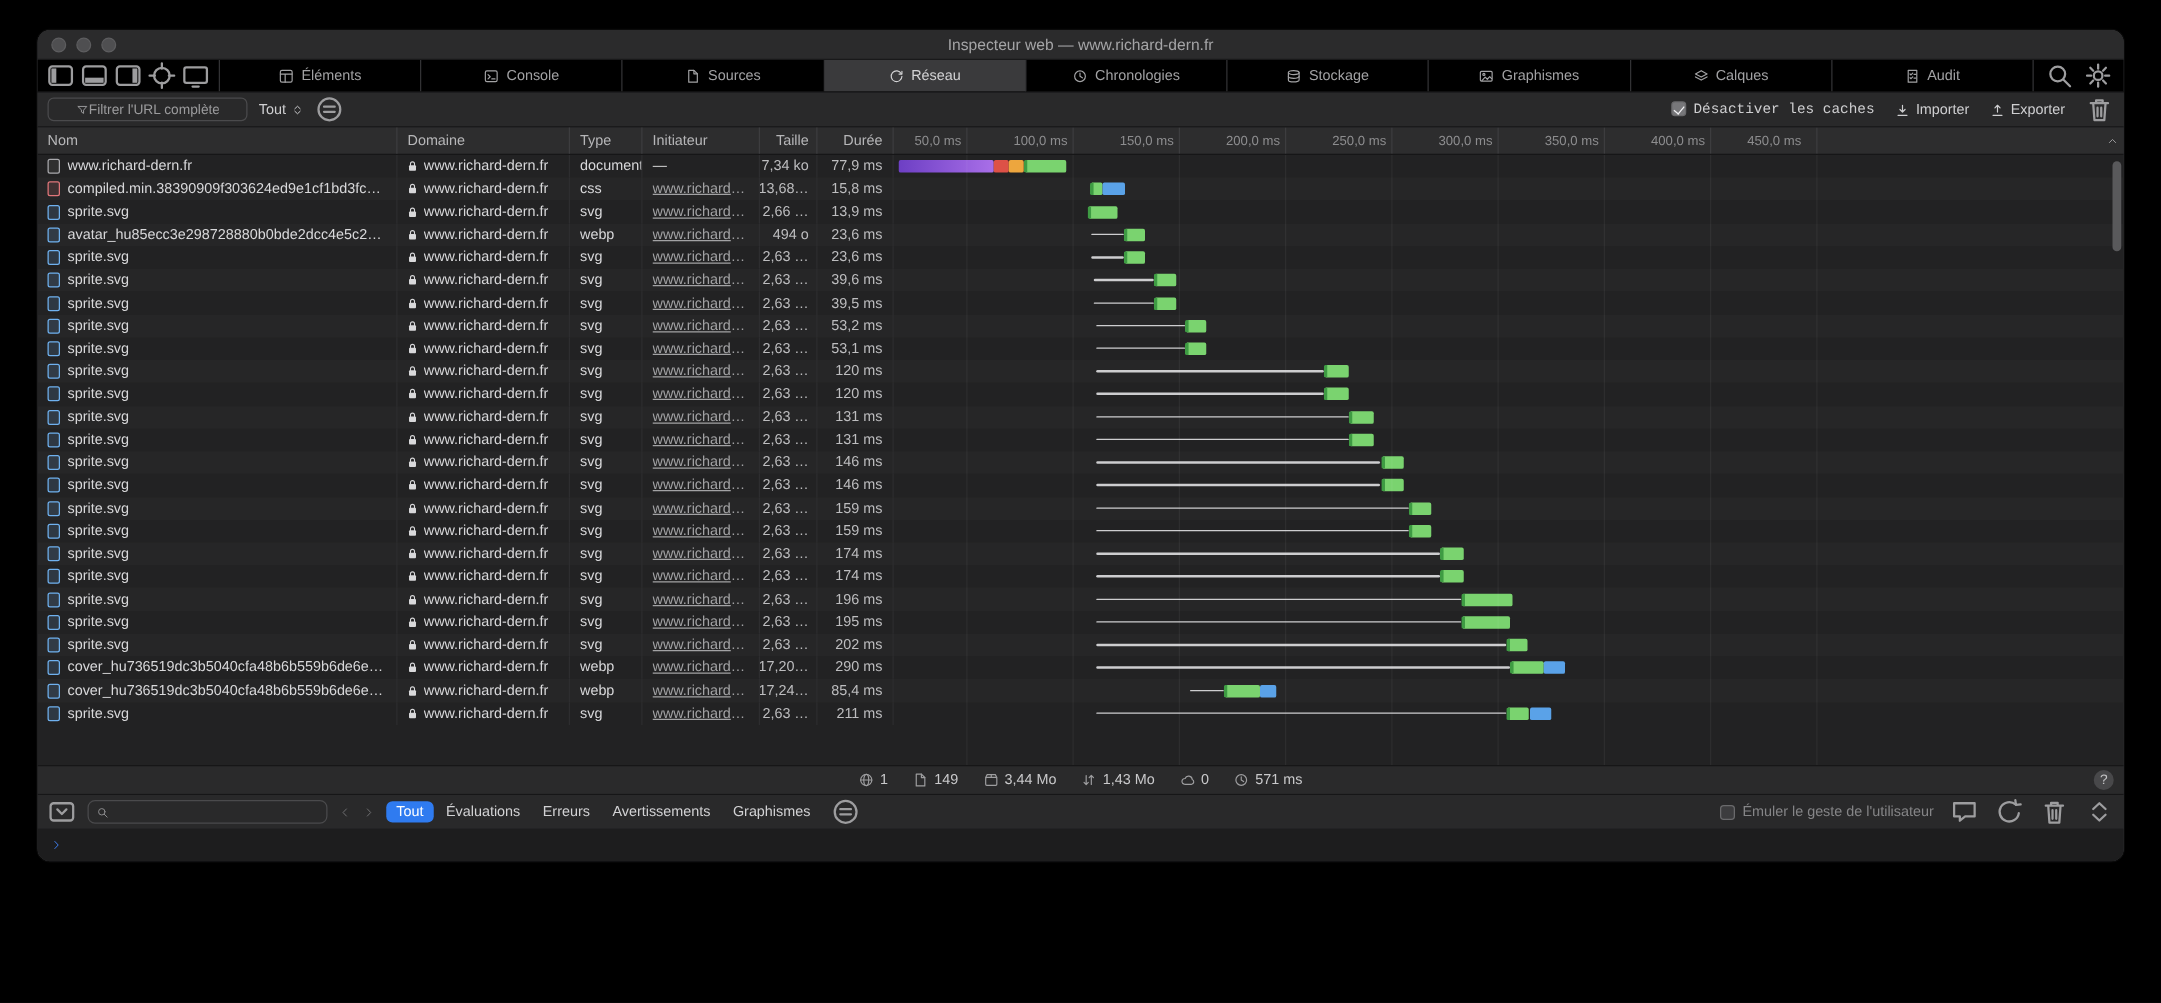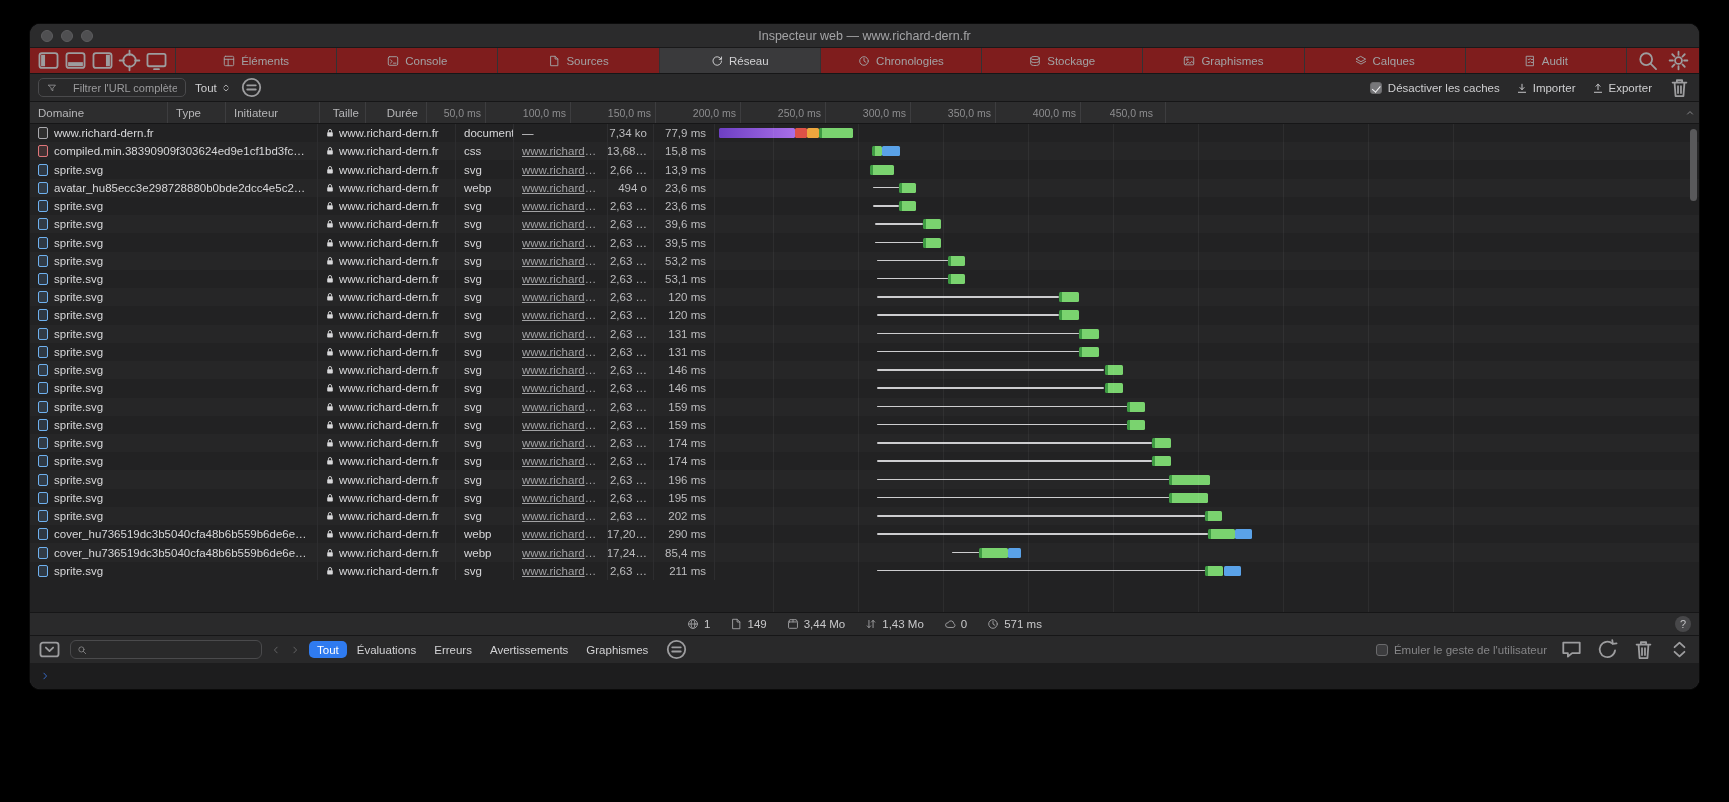--- a/index.html
+++ b/index.html
@@ -8,36 +8,36 @@
   .window{position:absolute;left:30px;top:24px;width:1669px;height:665px;background:#232324;border-radius:10px;overflow:hidden;display:flex;flex-direction:column;box-shadow:0 0 0 1px #0a0a0a, inset 0 0 0 0.5px #3c3c3e;}
   .window *{box-sizing:border-box;}
 
   
   .titlebar{flex:none;height:24px;background:#2b2b2c;display:flex;align-items:center;justify-content:center;position:relative;border-bottom:1px solid #19191a;}
   .dots{position:absolute;left:11px;top:0;bottom:0;display:flex;align-items:center;gap:8px;}
   .dot{width:12px;height:12px;border-radius:50%;background:#4f4f51;border:0.5px solid #5d5d5f;}
   .wtitle{font-size:12.5px;color:#a4a4a6;}
 
   
-  .tabbar{flex:none;height:26px;background:#7f1d1d;display:flex;align-items:stretch;border-bottom:1px solid #161617;color:#9d9d9f;}
+  .tabbar{flex:none;height:26px;background:#000000;display:flex;align-items:stretch;border-bottom:1px solid #161617;color:#9d9d9f;}
   .win-controls{display:flex;align-items:center;gap:4px;padding:0 7px;border-right:1px solid #323234;}
   .wc-btn{width:23px;height:20px;display:flex;align-items:center;justify-content:center;color:#9d9d9f;}
   .tabs{flex:1;display:flex;align-items:stretch;}
   .tab{flex:1;display:flex;align-items:center;justify-content:center;gap:6px;font-size:11.5px;border-right:1px solid #323234;color:#a2a2a4;cursor:default;}
   .tab.active{background:#3a3a3c;color:#d2d2d4;}
   .tab-right{display:flex;align-items:center;gap:8px;padding:0 9px;}
 
   
   .filterbar{flex:none;height:28px;background:#29292a;display:flex;align-items:center;gap:9px;padding:0 8px;border-bottom:1px solid #161617;}
-  .filter-field{display:flex;align-items:center;gap:16px;height:19px;border:1px solid #4a4a4c;border-radius:5px;padding:0 8px;color:#9b9b9d;}
+  .filter-field{display:flex;align-items:center;gap:0;height:19px;border:1px solid #4a4a4c;border-radius:5px;padding:0 22px;color:#9b9b9d;}
   .filter-input{background:transparent;border:none;outline:none;color:#dddddf;font-size:11px;width:104px;padding:0;}
   .filter-input::placeholder{color:#9b9b9d;}
   .scope-btn{display:flex;align-items:center;gap:4px;color:#cfcfd1;font-size:11.5px;}
   .fb-right{margin-left:auto;display:flex;align-items:center;gap:16px;color:#cfcfd1;font-size:11.5px;}
-  .chkrow{display:flex;align-items:center;gap:6px;}
+  .chkrow{display:flex;gap:6px;font-family:Liberation Mono, monospace;}
   .chk{width:12px;height:12px;border-radius:3px;border:1px solid #6a6a6c;background:#3c3c3e;position:relative;flex:none;display:inline-block;}
   .chk.checked{background:#77777a;}
   .chk.checked::after{content:"";position:absolute;left:3.5px;top:1px;width:3.5px;height:6.5px;border:solid #f4f4f6;border-width:0 1.6px 1.6px 0;transform:rotate(40deg);}
   .tool{display:flex;align-items:center;gap:5px;}
 
   
   .thead{flex:none;height:22px;background:#2d2d2e;display:flex;align-items:stretch;font-size:11.5px;color:#b6b6b8;border-bottom:1px solid #161617;}
   .cell{display:flex;align-items:center;padding:0 8px;white-space:nowrap;overflow:hidden;}
   .c-name{width:288px;}
   .c-domain{width:138px;gap:5px;}
@@ -301,20 +301,21 @@
         <span class="wc-btn">
             <svg viewBox="0 0 14 14" fill="none" stroke="currentColor" stroke-width="1.1" stroke-linecap="round" stroke-linejoin="round">
               <path d="M2.8 4h8.4M5.4 4V2.6h3.2V4M4 4l.6 8.2h4.8L10 4"></path>
               <path d="M6.1 6.2v4.2M7.9 6.2v4.2"></path>
             </svg>
           </span>
       </div>
     </div>
 
     <div class="thead">
+      <div class="cell c-name">Nom</div>
       <div class="cell c-domain">Domaine</div>
       <div class="cell c-type">Type</div>
       <div class="cell c-init">Initiateur</div>
       <div class="cell c-size">Taille</div>
       <div class="cell c-dur">Durée</div>
       <div class="cell c-wf" id="ruler">
         <span class="ruler-caret icon xs">
             <svg viewBox="0 0 14 14" fill="none" stroke="currentColor" stroke-width="1.1" stroke-linecap="round" stroke-linejoin="round">
               <path d="M3.5 8.5 7 5l3.5 3.5"></path>
             </svg>

